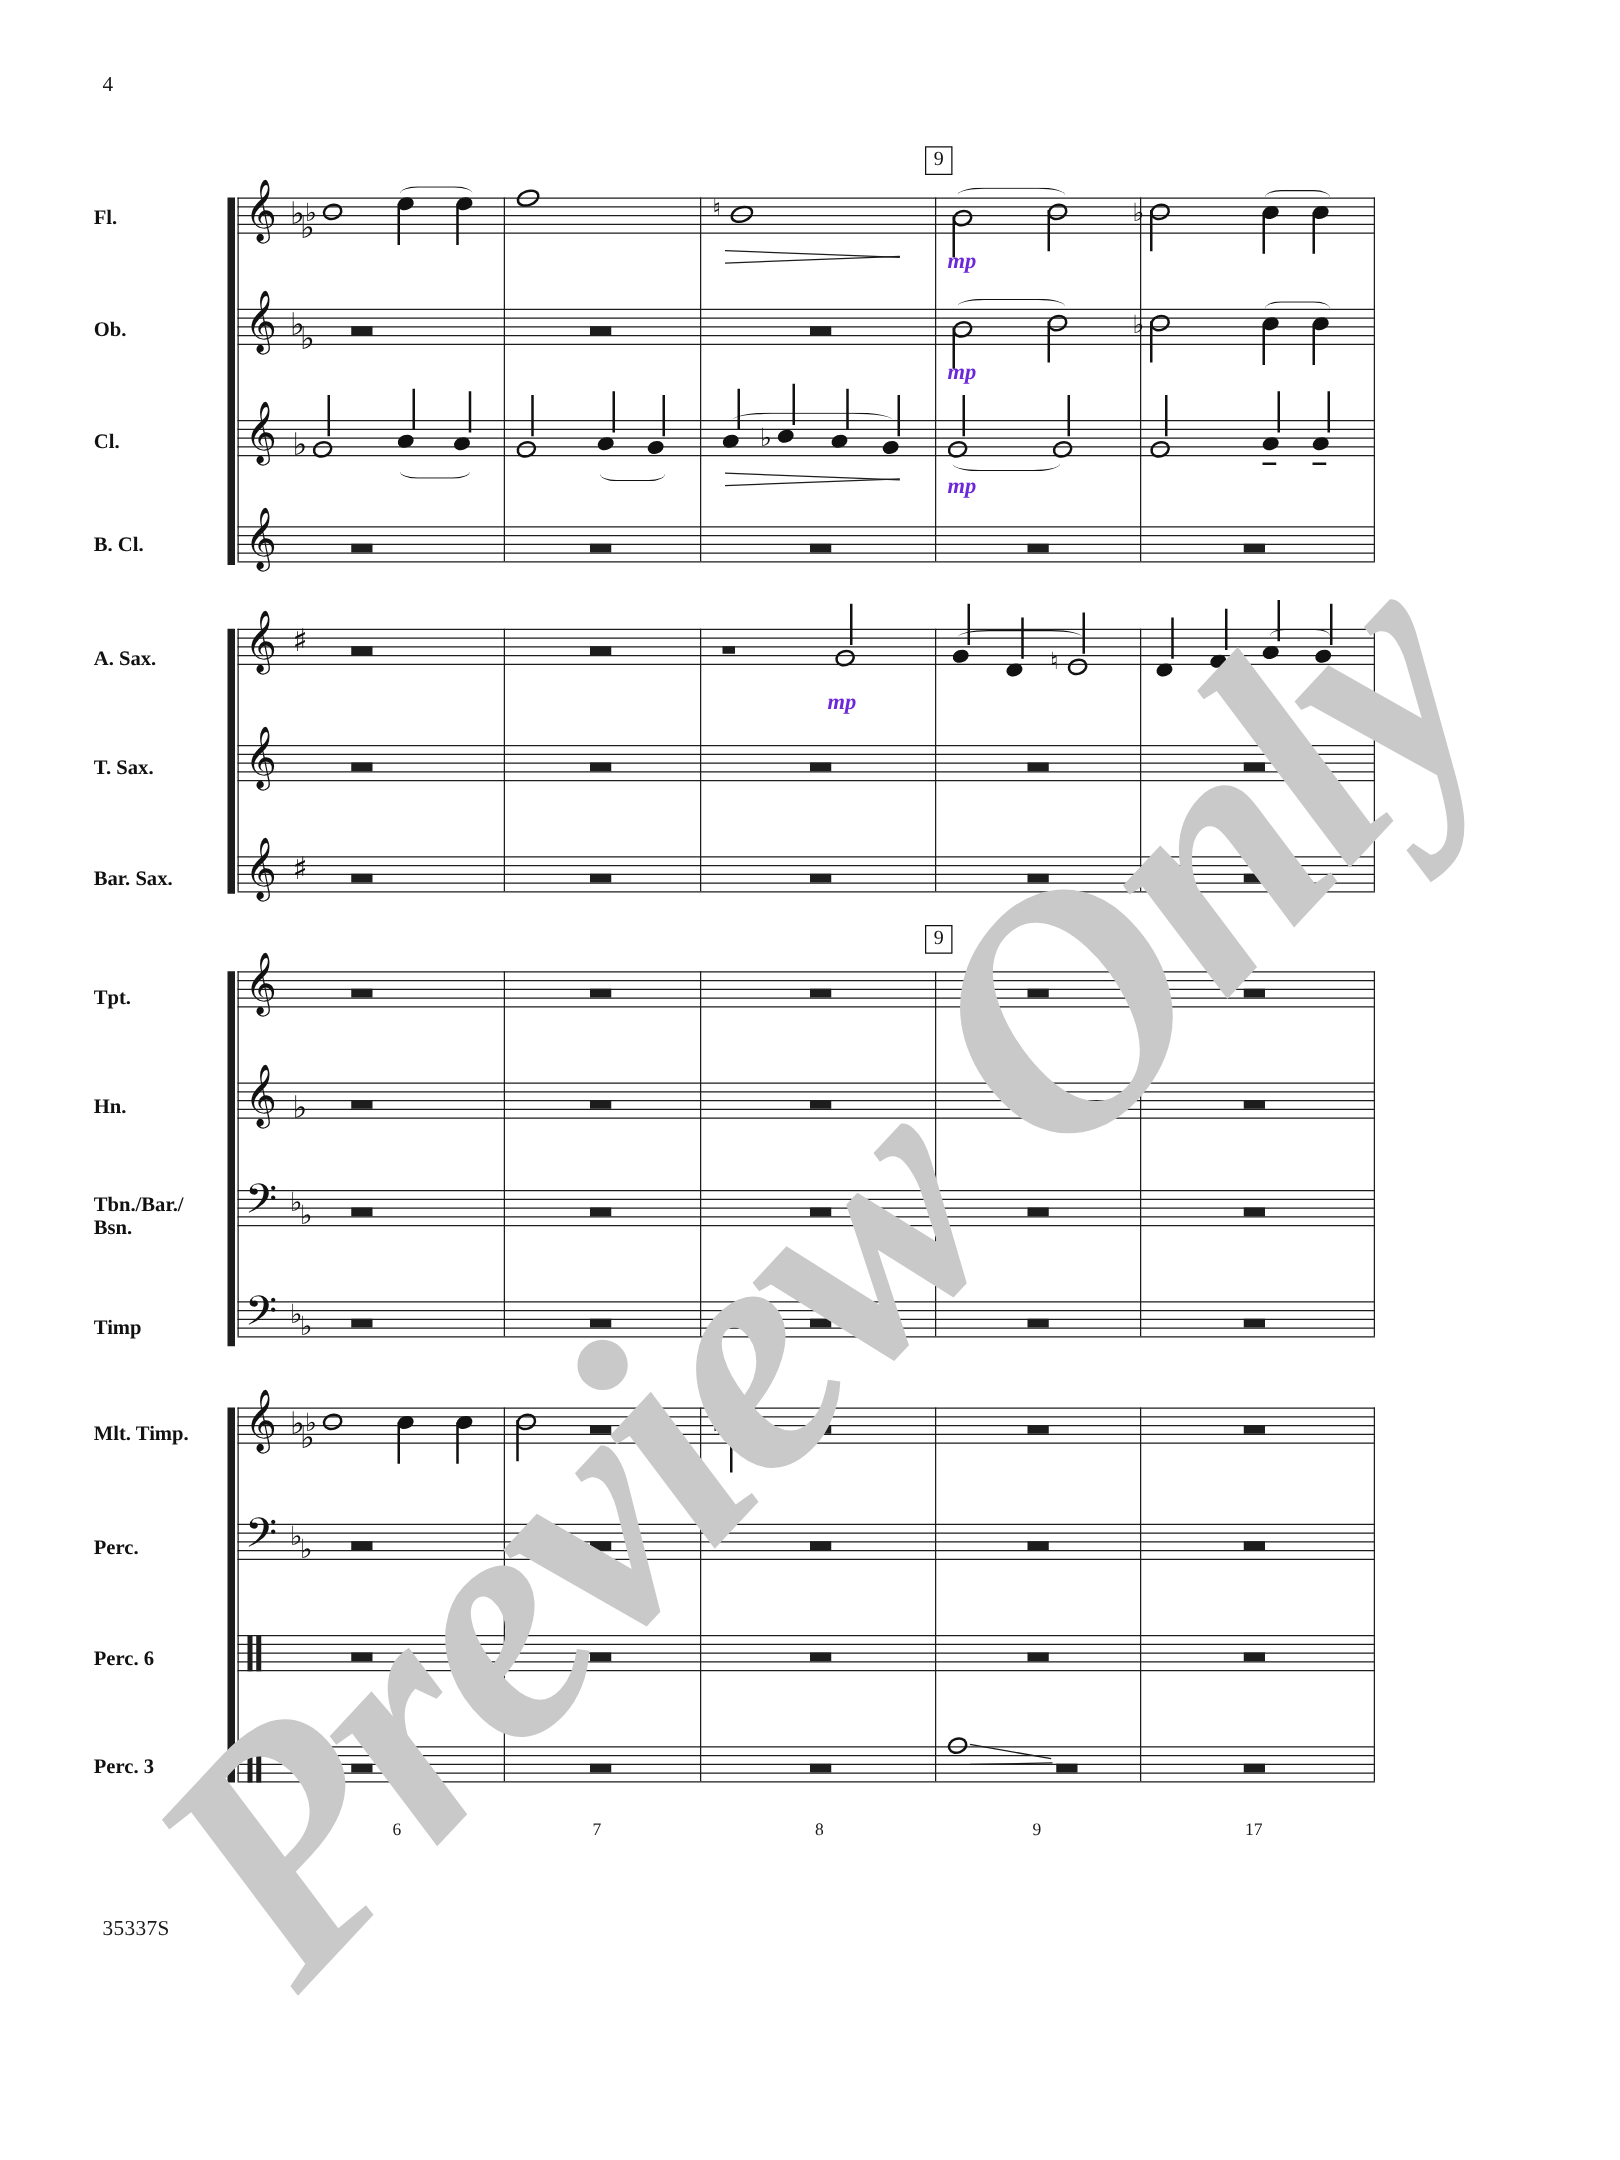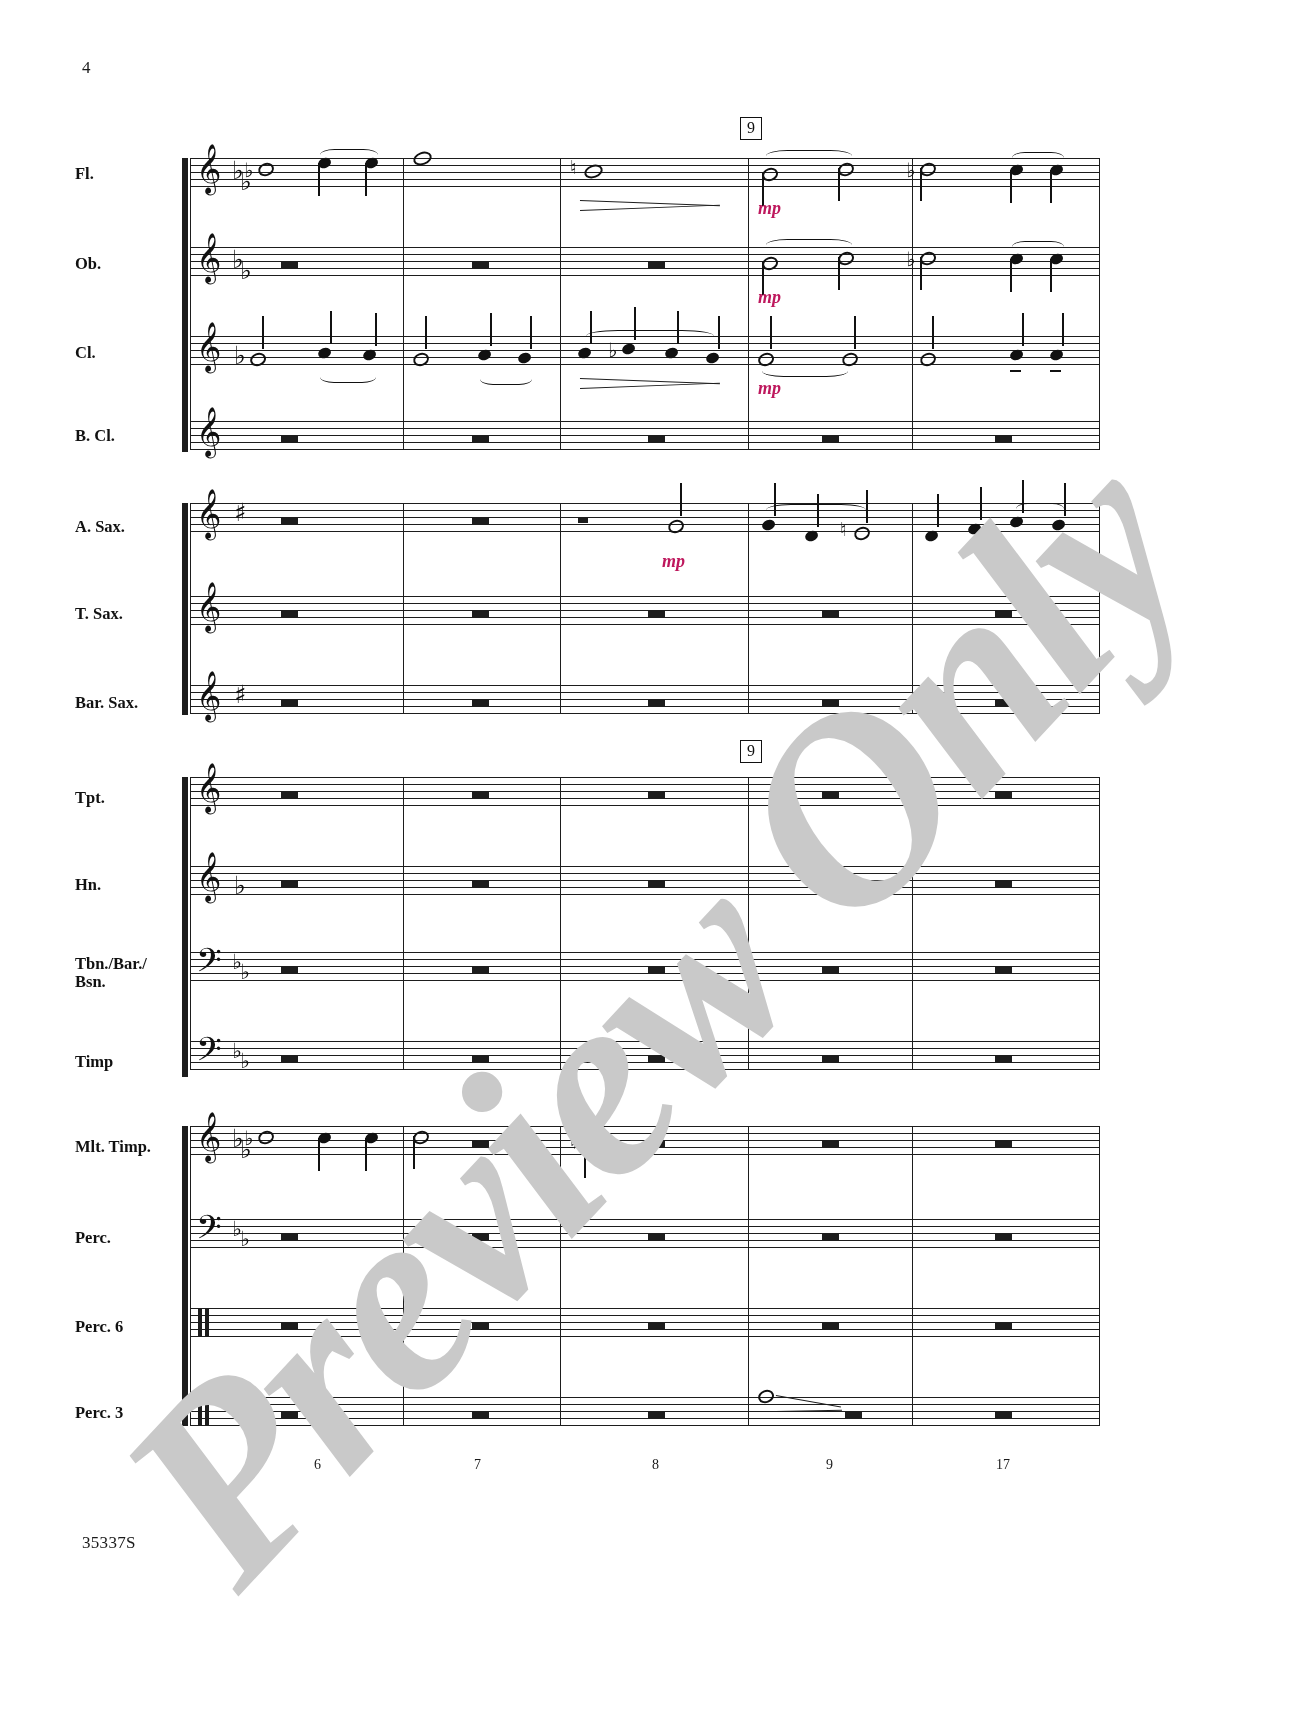--- a/index.html
+++ b/index.html
@@ -69,21 +69,21 @@
   .note.hollow .head{background:transparent;border:2.1px solid #111;width:12px;height:8.5px;}
   .note .stem{position:absolute;width:1.6px;background:#111;}
   .note .stem.up{left:12px;bottom:4px;height:33px;}
   .note .stem.dn{left:0px;top:5px;height:33px;}
 
   .slur{position:absolute;border-top:1.6px solid #111;border-radius:50%/100%;height:11px;border-left:none;border-right:none;border-bottom:none;}
 
   .hairpin{position:absolute;}
   .hairpin i{position:absolute;height:1px;background:#1d1d1d;left:0;transform-origin:0 0;}
 
-  .dyn{position:absolute;font-family:"Liberation Serif",serif;font-style:italic;font-weight:bold;font-size:18px;color:#be185d;}
+  .dyn{position:absolute;font-family:"Liberation Serif",serif;font-style:italic;font-weight:bold;font-size:18px;color:#6d28d9;}
 
   .rehearsal{
     position:absolute;border:1.3px solid #111;padding:1px 6px 2px 6px;
     font-size:16px;font-family:"Liberation Serif",serif;color:#111;background:#fff;
   }
 
   .measure-num{position:absolute;font-size:14px;color:#1a1a1a;}
 
   .acc-small{position:absolute;font-family:"DejaVu Sans",sans-serif;font-size:19px;color:#111;line-height:1;}
 

